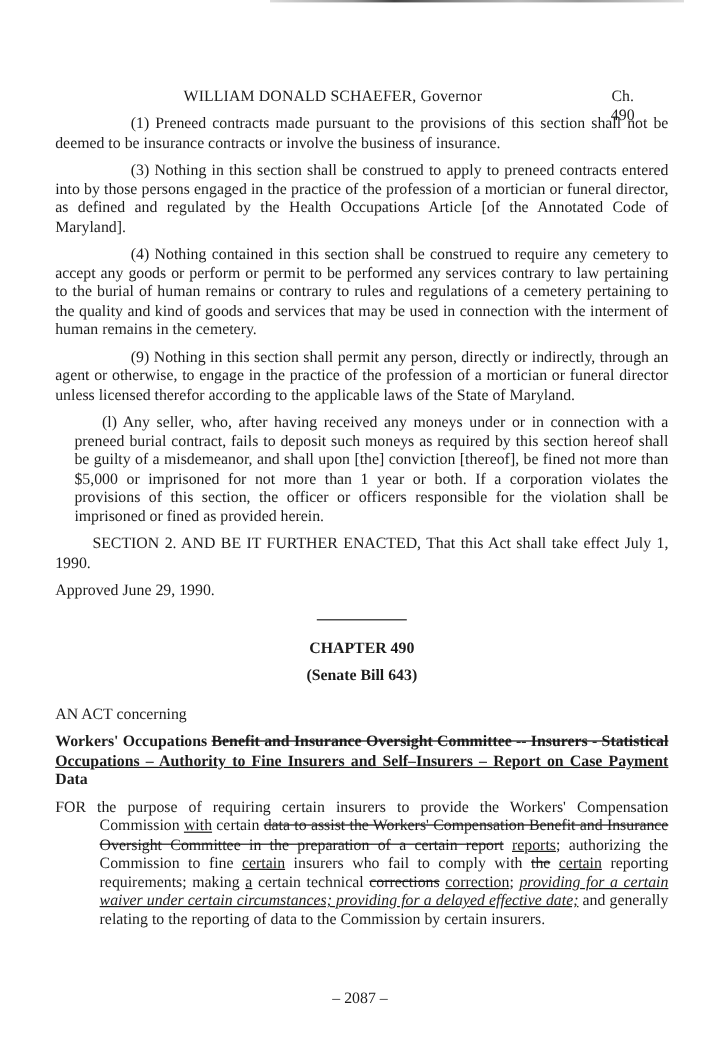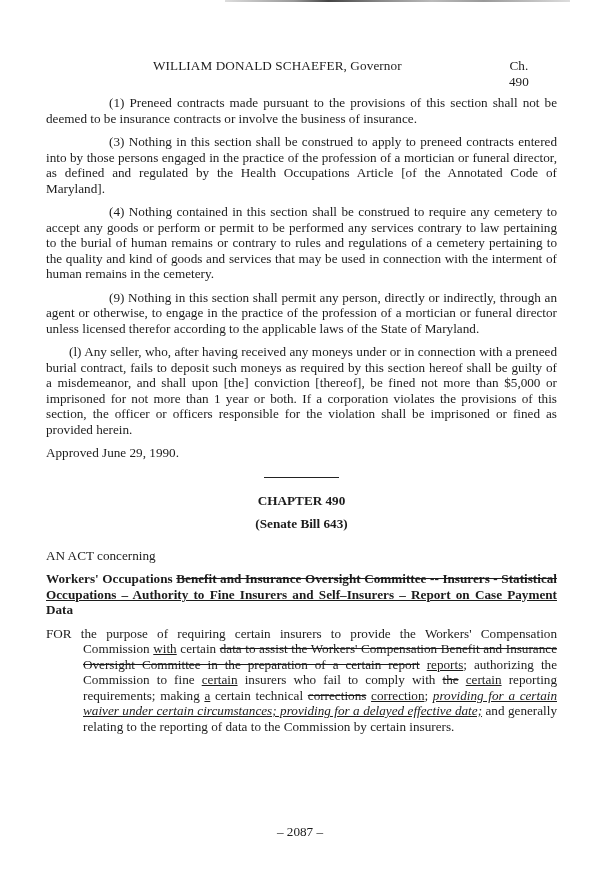--- a/index.html
+++ b/index.html
@@ -7,35 +7,35 @@
     width: 600px; height: 883px; position: relative; overflow: hidden;
     font-family: "Liberation Serif", "DejaVu Serif", serif;
     color: #1c1c1c;
     font-size: 13.2px;
   }
   .scan-edge {
     position: absolute; left: 225px; top: 0; width: 345px; height: 2px;
     background: linear-gradient(90deg, #ddd 0%, #999 20%, #444 30%, #888 45%, #bbb 60%, #999 75%, #ddd 100%);
   }
   .header {
-    position: absolute; top: 58px; left: 0; width: 484px; height: 18px; text-align: center;
+    position: absolute; top: 72px; left: 0; width: 484px; height: 18px; text-align: center;
   }
   .header .gov {
     position: absolute; left: 153px; top: 0; letter-spacing: 0.1px;
   }
   .header .ch {
     position: absolute; left: 509px; top: 0;
   }
   .page {
     position: absolute; left: 46px; top: 95px; width: 511px;
     line-height: 15.5px;
   }
   p { margin: 0 0 8px 0; text-align: justify; text-align-last: left; }
   .ind { text-indent: 63px; }
-  .ind-s { text-indent: 23px; }
+  .ind-s { text-indent: 23px; margin-left: 16px; }
   .ind-sec { text-indent: 31px; }
   .center { text-align-last: center; font-weight: bold; }
   .rule {
     width: 75px; height: 0; border-top: 1px solid #222; margin: 16px auto 15px auto;
   }
   .title {
     font-weight: bold; text-align: justify; margin-bottom: 8px;
   }
   s, .strike { text-decoration: line-through; }
   u, .ul { text-decoration: underline; }
@@ -53,20 +53,21 @@
   <span class="gov">WILLIAM DONALD SCHAEFER, Governor</span>
   <span class="ch">Ch. 490</span>
 </div>
 
 <div class="page">
   <p class="ind">(1)    Preneed contracts made pursuant to the provisions of this section shall not be deemed to be insurance contracts or involve the business of insurance.</p>
   <p class="ind">(3)    Nothing in this section shall be construed to apply to preneed contracts entered into by those persons engaged in the practice of the profession of a mortician or funeral director, as defined and regulated by the Health Occupations Article [of the Annotated Code of Maryland].</p>
   <p class="ind">(4)    Nothing contained in this section shall be construed to require any cemetery to accept any goods or perform or permit to be performed any services contrary to law pertaining to the burial of human remains or contrary to rules and regulations of a cemetery pertaining to the quality and kind of goods and services that may be used in connection with the interment of human remains in the cemetery.</p>
   <p class="ind">(9)    Nothing in this section shall permit any person, directly or indirectly, through an agent or otherwise, to engage in the practice of the profession of a mortician or funeral director unless licensed therefor according to the applicable laws of the State of Maryland.</p>
   <p class="ind-s">(l)    Any seller, who, after having received any moneys under or in connection with a preneed burial contract, fails to deposit such moneys as required by this section hereof shall be guilty of a misdemeanor, and shall upon [the] conviction [thereof], be fined not more than $5,000 or imprisoned for not more than 1 year or both. If a corporation violates the provisions of this section, the officer or officers responsible for the violation shall be imprisoned or fined as provided herein.</p>
+  <p class="ind-sec">SECTION 2.    AND BE IT FURTHER ENACTED, That this Act shall take effect July 1, 1990.</p>
   <p>Approved June 29, 1990.</p>
 
   <div class="rule"></div>
 
   <p class="center">CHAPTER 490</p>
   <p class="center" style="margin-bottom:16px">(Senate Bill 643)</p>
 
   <p>AN ACT concerning</p>
 
   <p class="title"><span>Workers' Occupations </span><s>Benefit and Insurance Oversight Committee -- Insurers - Statistical</s><span> </span><u>Occupations – Authority to Fine Insurers and Self–Insurers – Report on Case Payment</u><span> Data</span></p>

